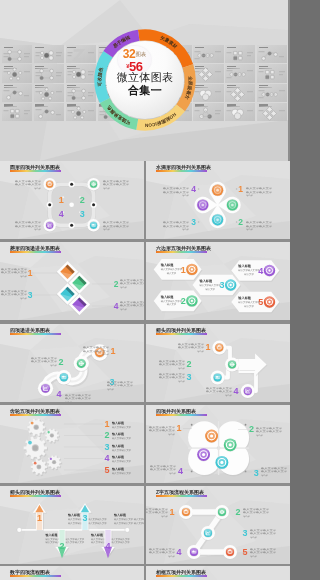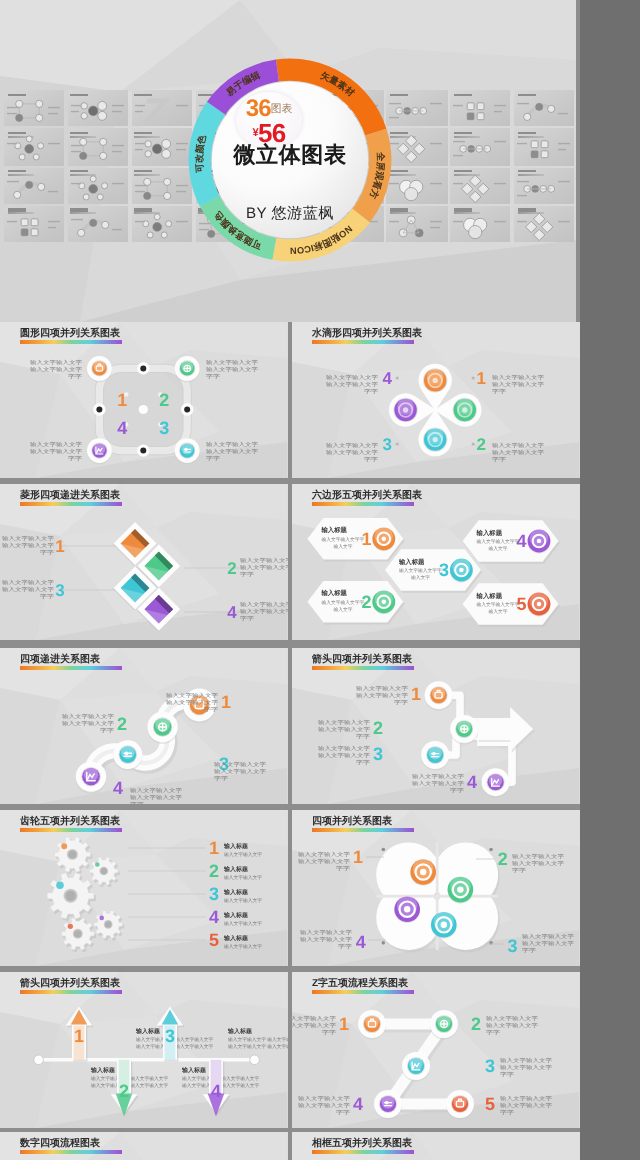--- a/index.html
+++ b/index.html
@@ -24,21 +24,21 @@
 .badge{position:absolute;left:94px;top:29px;width:102px;height:102px;}
 .badge>svg.ring{position:absolute;left:0;top:0;}
 .price{position:absolute;left:24px;top:17px;width:33px;height:28px;border-radius:50%;
   background:radial-gradient(circle at 40% 30%,#ffffff,#f6f2f8);
   display:flex;flex-direction:column;align-items:center;justify-content:center;line-height:1;
   box-shadow:0 0 2px rgba(120,100,140,.22);}
 .p-top{font-size:12px;color:#ef7f22;font-weight:bold;letter-spacing:-.4px;white-space:nowrap;}
 .p-top .u{font-size:5.4px;color:#9b7a55;font-weight:normal;vertical-align:2px;letter-spacing:0;}
 .p-bot{font-size:13px;color:#e01b24;font-weight:bold;margin-top:0px;letter-spacing:-.4px;white-space:nowrap;}
 .p-bot .y{font-size:5.6px;vertical-align:3px;}
-.b-t1{position:absolute;left:0;top:41px;width:102px;text-align:center;font-size:11px;font-weight:bold;color:#1b1b1b;letter-spacing:.3px;}
+.b-t1{position:absolute;left:0;top:41px;width:102px;text-align:center;font-size:11px;font-weight:normal;color:#1b1b1b;letter-spacing:.3px;}
 .b-t2{position:absolute;left:0;top:54px;width:102px;text-align:center;font-size:11px;font-weight:bold;color:#1b1b1b;letter-spacing:.3px;}
 .b-by{position:absolute;left:0;top:73px;width:102px;text-align:center;font-size:7.6px;color:#282828;letter-spacing:.2px;}
 
 
 .grid{position:relative;width:290px;height:419px;background:#8d8d8d;}
 .slide{position:absolute;width:143.7px;height:78px;overflow:hidden;background:#dcdcdc;}
 .slide .sbg{position:absolute;left:0;top:0;}
 .s-title{position:absolute;left:10px;top:3px;font-size:5px;font-weight:bold;color:#2e2e2e;
   letter-spacing:0;white-space:nowrap;transform-origin:left top;line-height:1.2;}
 .s-rule{position:absolute;left:10px;top:9.2px;height:2px;width:51px;
@@ -584,25 +584,25 @@
             <path d="M10.635862176110493 68.13355998425467A43.85000000000001 43.85000000000001 0 0 1 13.413213864212366 28.41558041519412" id="arc4" fill="none"></path>
             <path d="M16.92214959011182 23.404300852464615A43.85000000000001 43.85000000000001 0 0 1 41.88307235764123 8.108227707822614" id="arc5" fill="none"></path>
             <radialGradient id="discg" cx="34%" cy="26%" r="78%">
               <stop offset="0%" stop-color="#ffffff"></stop>
               <stop offset="55%" stop-color="#fbfbfb"></stop>
               <stop offset="100%" stop-color="#e8e8e8"></stop>
             </radialGradient>
           </defs>
         </svg>
       <div class="price">
-        <div class="p-top"><span>36</span><span class="u">图表</span></div>
+        <div class="p-top"><span>32</span><span class="u">图表</span></div>
         <div class="p-bot"><span class="y">¥</span><span>56</span></div>
       </div>
       <div class="b-t1">微立体图表</div>
-      <div class="b-by">BY  悠游蓝枫</div>
+      <div class="b-t2">合集一</div>
     </div>
   </div>
 
   <div class="grid">
       <div class="slide" style="left: 0px; top: 0px;">
         <svg class="sbg" width="143.7" height="78" viewBox="0 0 143.7 78">
       <rect width="143.7" height="78" fill="#dedede"></rect>
       <polygon points="0,0 60,0 30,26 0,20" fill="#e3e3e3"></polygon>
       <polygon points="60,0 143.7,0 143.7,18 95,14 78,22" fill="#e0e0e0"></polygon>
       <polygon points="0,20 30,26 18,78 0,78" fill="#d9d9d9"></polygon>

